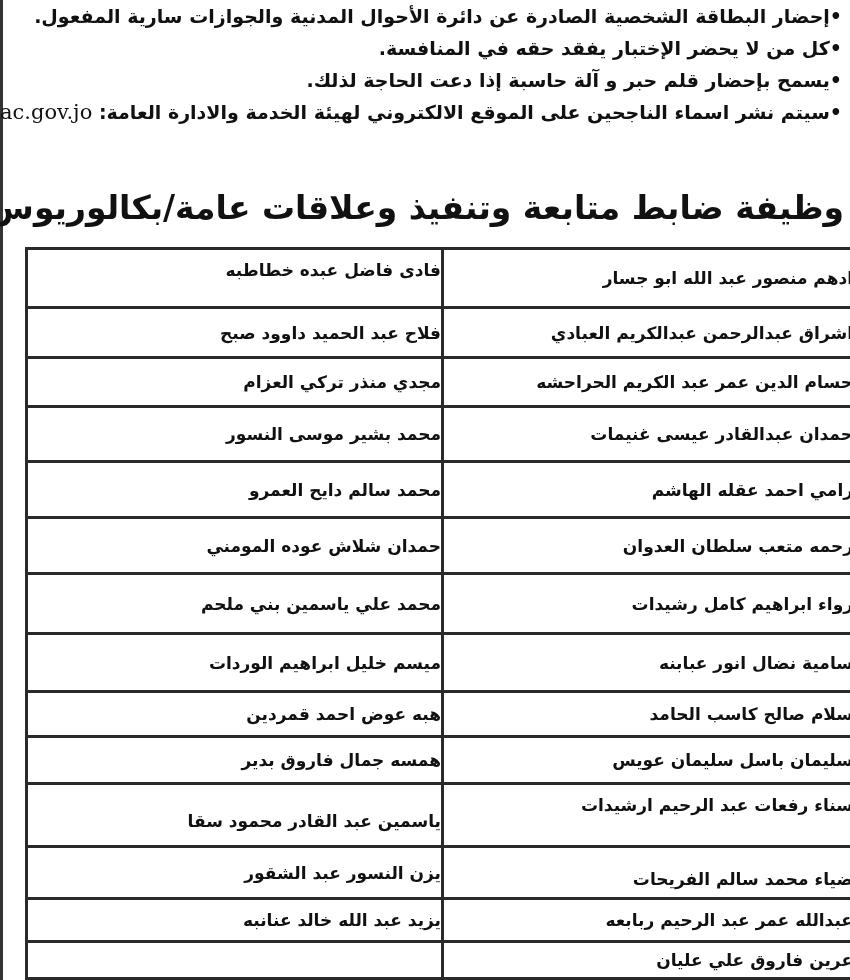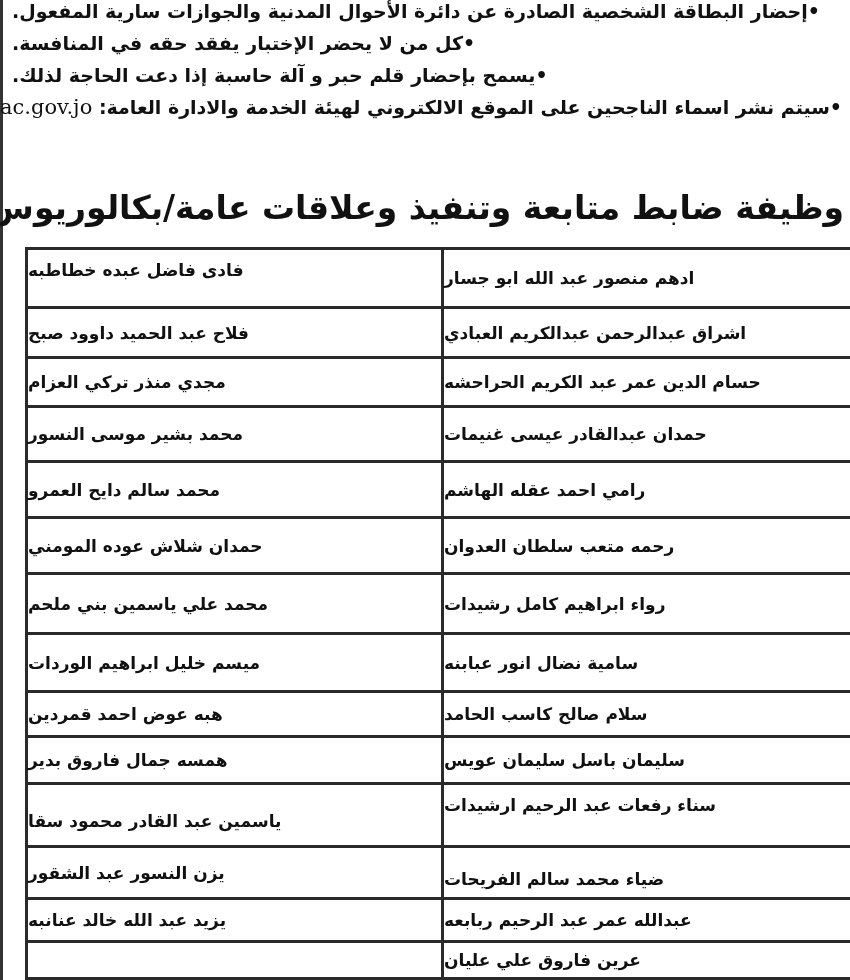--- a/index.html
+++ b/index.html
@@ -3,36 +3,36 @@
   <meta charset="utf-8">
   <style>
     html, body { margin: 0; padding: 0; background: #ffffff; }
     body {
       width: 850px; height: 980px; position: relative; overflow: hidden;
       font-family: "DejaVu Sans", sans-serif; color: #111;
     }
     .page-border { position: absolute; left: 0; top: 0; width: 3px; height: 980px; background: #333; }
     .notes { position: absolute; right: 8px; top: 0; width: 830px; direction: rtl; }
     .note {
-      font-weight: bold; font-size: 19px; line-height: 23px; text-align: left;
-      white-space: nowrap; height: 32px; box-sizing: border-box;
+      font-weight: bold; font-size: 19px; line-height: 23px; text-align: right;
+      white-space: nowrap; height: 32px; padding-top: 5px; box-sizing: border-box;
     }
     .note .url { font-family: "DejaVu Serif", serif; font-weight: normal; font-size: 21px; }
     .title {
       position: absolute; right: 6px; top: 184px; width: 840px; direction: rtl;
       font-weight: bold; font-size: 33px; line-height: 48px; text-align: right;
       white-space: nowrap; letter-spacing: -0.5px;
     }
     .names-table {
       position: absolute; left: 25px; top: 247px; width: 822px;
       border-collapse: collapse; direction: rtl; table-layout: fixed;
     }
     .names-table td {
       border: 3px solid #2a2a2a; font-weight: bold; font-size: 17px;
-      text-align: left; vertical-align: middle; padding: 0; white-space: nowrap;
+      text-align: right; vertical-align: middle; padding: 0; white-space: nowrap;
     }
     .names-table td.col-right { width: 409px; }
     .names-table td.col-left { width: 413px; }
   </style>
 </head>
 <body>
 
 <div class="page-border"></div>
 
 <div class="notes">

